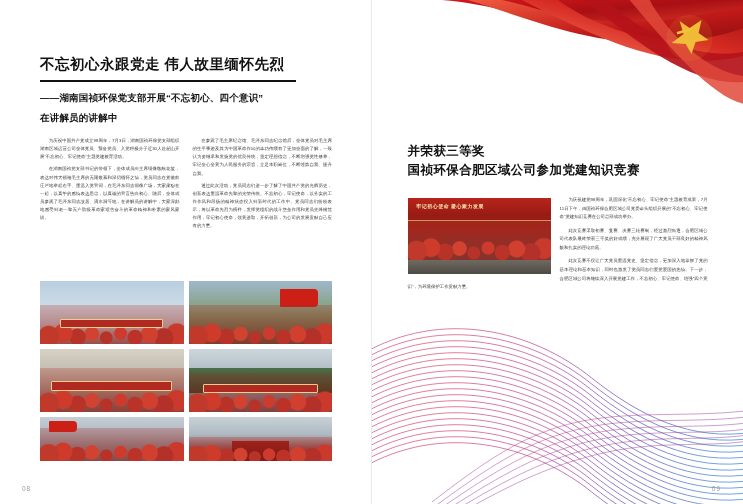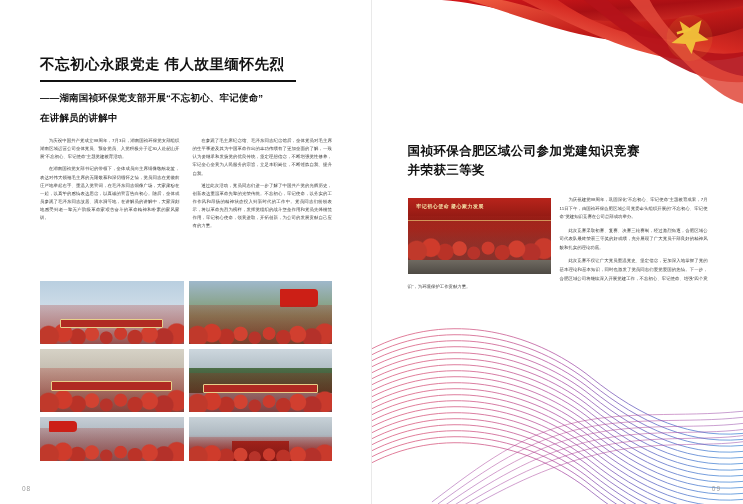--- a/index.html
+++ b/index.html
@@ -224,21 +224,21 @@
 </head>
 <body>
 
 <div class="spread">
 
   <div class="page page-left">
 
     <div class="left-inner">
       <div class="headline">不忘初心永跟党走  伟人故里缅怀先烈</div>
       <div class="rule"></div>
-      <div class="subline">——湖南国祯环保党支部开展“不忘初心、牢记使命”</div>
+      <div class="subline">——湖南国祯环保党支部开展“不忘初心、四个意识”</div>
       <div class="subline2">在讲解员的讲解中</div>
     </div>
 
     <div class="body-col">
       <p>为庆祝中国共产党成立98周年，7月3日，湖南国祯环保党支部组织湖南区域运营公司全体党员、预备党员、入党积极分子近30人赴韶山开展“不忘初心、牢记使命”主题党建教育活动。</p>
       <p>在湖南国祯党支部书记的带领下，全体成员向主席铜像敬献花篮，表达对伟大领袖毛主席的无限敬慕和深切缅怀之情，党员同志在党徽前庄严地举起右手、重温入党誓词，在毛泽东同志铜像广场，大家肃穆在一起，以真挚的感情表达思念，以真诚的誓言告白初心。随后，全体成员参观了毛泽东同志故居、滴水洞等地，在讲解员的讲解中，大家深刻地感受到老一辈无产阶级革命家艰苦奋斗的革命精神和朴素的家风家训。</p>
       <p>在参观了毛主席纪念馆、毛泽东同志纪念馆后，全体党员对毛主席的生平事迹及其为中国革命作出的丰功伟绩有了更加全面的了解，一致认为要继承和发扬党的优良传统，坚定理想信念，不断增强党性修养，牢记全心全意为人民服务的宗旨，立足本职岗位，不断锤炼自我、提升自我。</p>
       <p>通过此次活动，党员同志们进一步了解了中国共产党的光辉历史，创新表达重温革命先辈的光荣传统。不忘初心，牢记使命，以务实的工作作风和昂扬的精神状态投入到新时代的工作中。党员同志们纷纷表示，将以革命先烈为榜样，发挥党组织的战斗堡垒作用和党员先锋模范作用，牢记初心使命，锐意进取，开拓创新，为公司的发展贡献自己应有的力量。</p>
     </div>
 
@@ -310,22 +310,22 @@
         <path d="M258,0 C300,50 340,96 372,104 L372,76 C336,72 296,34 278,0 Z" fill="#e0483a" opacity="0.85"></path>
         <g transform="translate(296,16)">
           <circle cx="22" cy="22" r="23" fill="#f6c63c" opacity="0.10"></circle>
           <path d="M4,27 L16,18 L12,5 L22,12 L34,4 L31,17 L41,24 L28,26 L24,38 L18,28 Z" fill="#f2c33a" opacity="0.95"></path>
           <rect x="9" y="16" width="15" height="2.6" fill="#f2c33a" transform="rotate(-16 9 16)"></rect>
         </g>
       </svg>
     </div>
 
     <div class="right-inner">
+      <div class="r-headline">并荣获三等奖</div>
       <div class="r-headline">国祯环保合肥区域公司参加党建知识竞赛</div>
-      <div class="r-headline">并荣获三等奖</div>
     </div>
 
     <div class="r-body-wrap">
       <div class="r-photo">
         <div class="red-banner"></div>
         <div class="banner-text">牢记初心使命  凝心聚力发展</div>
         <div class="crowd" style="height:58%; bottom:18%;"></div>
         <div class="floor"></div>
       </div>
       <div class="r-body">

